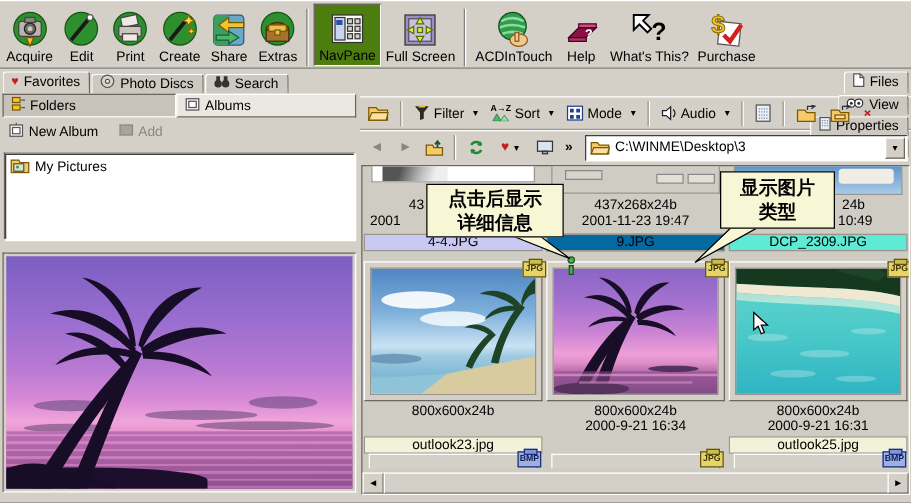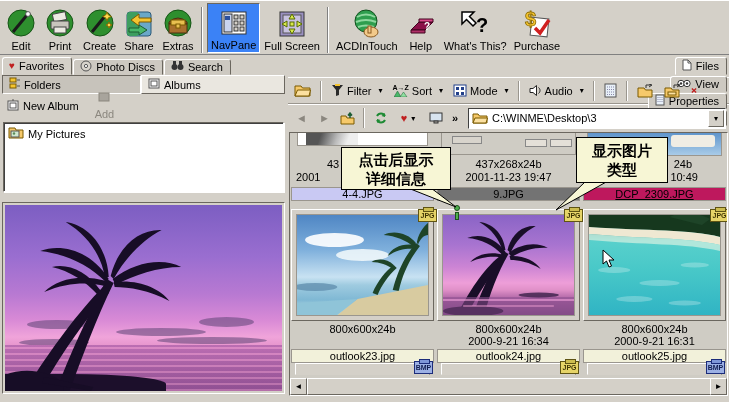--- a/index.html
+++ b/index.html
@@ -11,40 +11,40 @@
   }
 
   
   #main-toolbar { position:absolute; left:0; top:0; width:729px; height:55px;
     border-bottom:1px solid #808080; box-shadow:0 1px 0 #fff inset;
     display:flex; align-items:flex-end; padding:2px 1px 1px 2px; gap:1px; }
   .tbtn { display:flex; flex-direction:column; align-items:center; justify-content:flex-end;
     height:50px; padding:1px 3px; }
   .tbtn .tico { height:33px; display:flex; align-items:center; justify-content:center; }
   .tbtn .tlab { font-size:11px; white-space:nowrap; }
-  .tbtn.pressed { border:1px solid; border-color:#6b675f #fff #fff #6b675f; background:#3b82f6; }
+  .tbtn.pressed { border:1px solid; border-color:#6b675f #fff #fff #6b675f; background:#4d7c0f; }
   .tsep { width:2px; height:46px; margin:0 3px; border-left:1px solid #808080; border-right:1px solid #fff; }
 
   
   #left-panel  { position:absolute; left:0;   top:56px; width:287px; height:340px; }
   #right-panel { position:absolute; left:288px; top:56px; width:441px; height:340px; }
 
   
   .tabrow { display:flex; align-items:flex-end; padding:1px 2px 0 2px; height:19px; gap:1px; }
   .tab { display:flex; align-items:center; gap:4px; padding:1px 7px 2px 6px; height:16px;
     background:#cdc9c1; border:1px solid; border-color:#fff #6b675f #cdc9c1 #fff;
     border-radius:3px 3px 0 0; white-space:nowrap; }
   .tab.active { background:#d4d0c8; height:18px; border-bottom-color:#d4d0c8; }
   .subrow { display:flex; height:19px; padding:0 2px; }
   .subtab { display:flex; align-items:center; gap:4px; padding:0 6px; }
   .subtab.pressed { background:#c7c3bb; border:1px solid; border-color:#6b675f #fff #fff #6b675f; width:139px; }
   .subtab.plain   { background:#eae7e0; border:1px solid; border-color:#fff #6b675f #6b675f #fff; flex:1; }
   .actrow { display:flex; align-items:center; height:23px; padding:1px 4px; gap:10px; }
   .actbtn { display:flex; align-items:center; gap:4px; padding:2px 3px; }
-  .actbtn.disabled { color:#8b877f;flex-direction:column; }
+  .actbtn.disabled { color:#8b877f; }
 
   #folder-tree { position:absolute; left:3px; top:66px; width:281px; height:70px;
     background:#fff; border:1px solid; border-color:#6b675f #fff #fff #6b675f;
     box-shadow:1px 1px 0 #fff, inset 1px 1px 0 #404040; padding:3px 4px; }
   .treeitem { display:flex; align-items:center; gap:4px; }
 
   #preview-pane { position:absolute; left:2px; top:146px; width:283px; height:192px;
     border:1px solid; border-color:#6b675f #fff #fff #6b675f; background:#d4d0c8; padding:2px; }
   #preview-img { position:relative; width:100%; height:100%; overflow:hidden;
     background:linear-gradient(180deg,#7c5ec2 0%,#9a6ed0 28%,#b879d2 48%,#d98ad6 62%,#f0a4da 71%,#e694cc 76%,#b86cae 82%,#8d4f91 100%); }
@@ -109,20 +109,33 @@
     background:#4fae4f; border:1px solid #1d4f1d; }
   .iinfo .stem { position:absolute; left:3px; top:7px; width:4px; height:8px;
     background:#4fae4f; border:1px solid #1d4f1d; }
 </style>
 </head>
 <body>
 
 <div id="root">
 
   <div id="main-toolbar">
+    <div class="tbtn">
+      <span class="tico">
+        <svg width="32" height="32" viewBox="0 0 32 32">
+            <circle cx="16" cy="15" r="13" fill="#2e8f2e" stroke="#155515"></circle>
+            <rect x="7" y="9" width="18" height="12" rx="2" fill="#b9b5ad" stroke="#444"></rect>
+            <rect x="12" y="6" width="8" height="4" fill="#8a867e" stroke="#444"></rect>
+            <circle cx="16" cy="15" r="4.5" fill="#6e6a62" stroke="#222"></circle>
+            <circle cx="16" cy="15" r="2" fill="#c9c5bd"></circle>
+            <path d="M13 22 L19 22 L16 29 Z" fill="#f4c430" stroke="#7a5a00"></path>
+          </svg>
+      </span>
+      <span class="tlab">Acquire</span>
+    </div>
     <div class="tbtn">
       <span class="tico">
         <svg width="32" height="32" viewBox="0 0 32 32">
             <circle cx="16" cy="15" r="13" fill="#2e8f2e" stroke="#155515"></circle>
             <line x1="8" y1="24" x2="22" y2="7" stroke="#1a1a1a" stroke-width="3"></line>
             <circle cx="23" cy="6" r="2.4" fill="#fff" stroke="#555"></circle>
           </svg>
       </span>
       <span class="tlab">Edit</span>
     </div>
@@ -509,31 +522,31 @@
       </div>
 
       <div class="col" style="left:147px;top:0;">
         <div style="position:absolute;left:4px;top:0;width:135px;height:22px;background:#cfccc4;border:1px solid #9a968e;border-top:none;overflow:hidden;">
           <div style="position:absolute;left:10px;top:3px;width:30px;height:8px;background:#d8d4cc;border:1px solid #888;"></div>
           <div style="position:absolute;right:28px;top:6px;width:22px;height:8px;background:#e4e0d8;border:1px solid #888;"></div>
           <div style="position:absolute;right:3px;top:6px;width:22px;height:8px;background:#e4e0d8;border:1px solid #888;"></div>
         </div>
         <div class="finfo" style="top:25px;">437x268x24b</div>
         <div class="finfo" style="top:38px;">2001-11-23 19:47</div>
-        <div class="namebar" style="top:54px;background:#737373;">9.JPG</div>
+        <div class="namebar" style="top:54px;background:#0369a1;">9.JPG</div>
       </div>
 
       <div class="col" style="left:293px;top:0;">
         <div style="position:absolute;left:4px;top:0;width:135px;height:23px;background:linear-gradient(180deg,#5f95cc,#a8cbe8);border:1px solid #9a968e;border-top:none;overflow:hidden;">
           <div style="position:absolute;right:6px;top:2px;width:44px;height:12px;background:#f0ede4;border-radius:3px;"></div>
           <div style="position:absolute;left:10px;top:8px;width:30px;height:10px;background:#3e6f9e;border-radius:2px;"></div>
         </div>
         <div class="finfo" style="top:25px;text-align:right;padding-right:34px;">24b</div>
         <div class="finfo" style="top:38px;">2001-12-30 10:49</div>
-        <div class="namebar" style="top:54px;background:#be185d;text-decoration:underline;">DCP_2309.JPG</div>
+        <div class="namebar" style="top:54px;background:#5eead4;">DCP_2309.JPG</div>
       </div>
 
       <div class="col" style="left:1px;top:76px;height:155px;">
         <div class="thumb-frame" style="height:112px;">
           <div class="thumb-img" style="background:linear-gradient(180deg,#4f86c4 0%,#7fb0dc 35%,#c8e2f2 62%,#9fcbe0 70%,#7fb8d4 85%,#cfe8e8 100%);">
             <div style="position:absolute;left:6%;top:18%;width:45%;height:14%;background:#fff;border-radius:50%;opacity:.9;"></div>
             <div style="position:absolute;left:30%;top:34%;width:40%;height:12%;background:#f4fafc;border-radius:50%;opacity:.85;"></div>
             <svg width="100%" height="100%" viewBox="0 0 130 100" preserveAspectRatio="none" style="position:absolute;left:0;top:0;">
               <g fill="#1e4428">
                 <path d="M95 75 C100 55 108 40 118 28 L122 31 C112 44 105 58 101 76 Z"></path>
@@ -572,21 +585,20 @@
               <rect x="0" y="82" width="130" height="18" fill="#8a4f8e" opacity=".55"></rect>
               <rect x="0" y="84" width="130" height="2" fill="#f0a0d8" opacity=".6"></rect>
               <rect x="20" y="90" width="90" height="2" fill="#e898cc" opacity=".5"></rect>
               <ellipse cx="95" cy="80" rx="20" ry="2.5" fill="#3a2048" opacity=".8"></ellipse>
             </svg>
           </div>
           <div class="badge" style="top:-1px;right:-4px;">JPG</div>
         </div>
         <div class="finfo" style="top:114px;">800x600x24b</div>
         <div class="finfo" style="top:126px;">2000-9-21 16:34</div>
-        <div class="namebar" style="top:140px;background:#f2f1da;">outlook24.jpg</div>
       </div>
 
       <div class="col" style="left:293px;top:76px;height:155px;">
         <div class="thumb-frame" style="height:112px;">
           <div class="thumb-img" style="background:linear-gradient(180deg,#1e3c4c 0%,#2a6858 10%,#58d0cc 26%,#48c8c8 55%,#30b4c4 100%);">
             <svg width="100%" height="100%" viewBox="0 0 130 100" preserveAspectRatio="none" style="position:absolute;left:0;top:0;">
               <path d="M0 0 L130 0 L130 22 C100 14 60 16 0 12 Z" fill="#16381e"></path>
               <path d="M80 2 C90 -4 110 -2 120 4 L112 10 Z" fill="#1e4428"></path>
               <path d="M0 12 C60 16 100 14 130 22 L130 30 C95 22 55 24 0 19 Z" fill="#efe8d2"></path>
               <path d="M0 19 C55 24 95 22 130 30 L130 36 C95 28 55 30 0 25 Z" fill="#c8ecdf" opacity=".8"></path>

